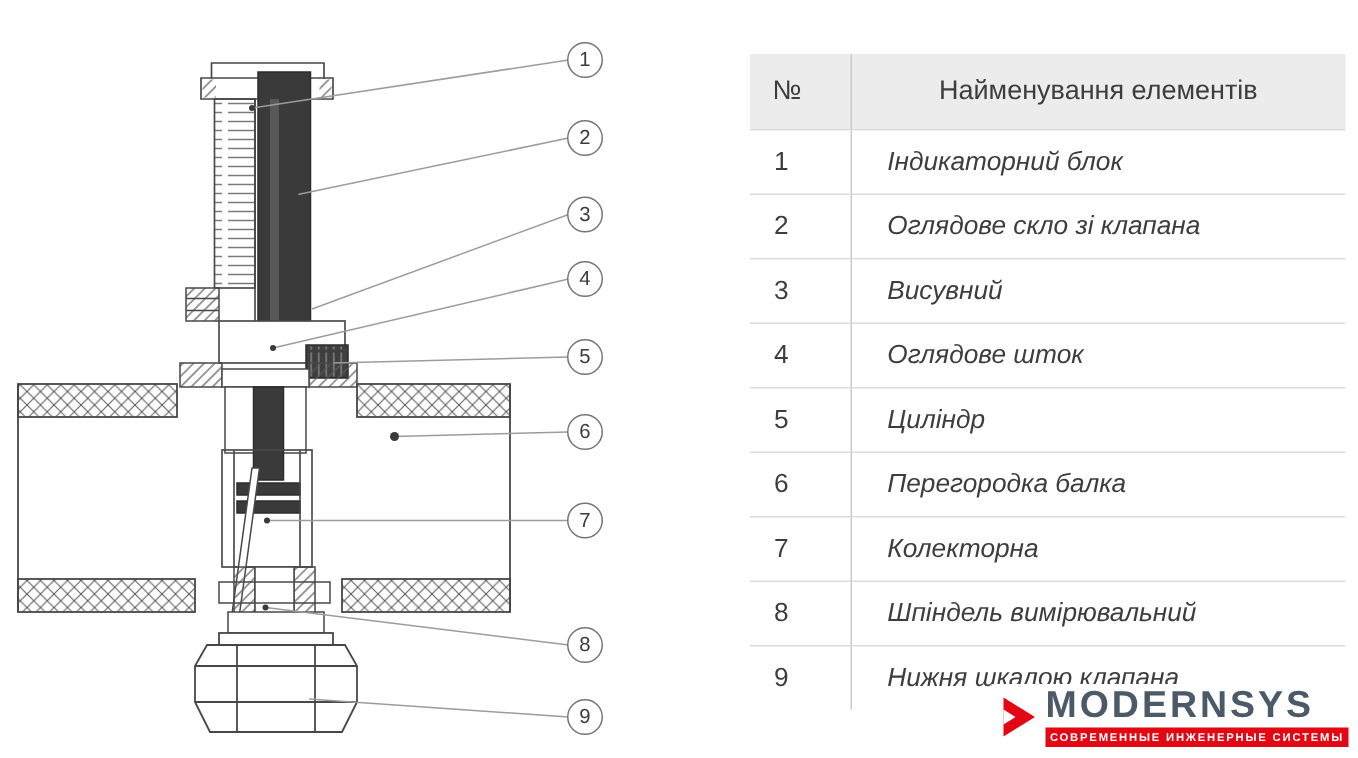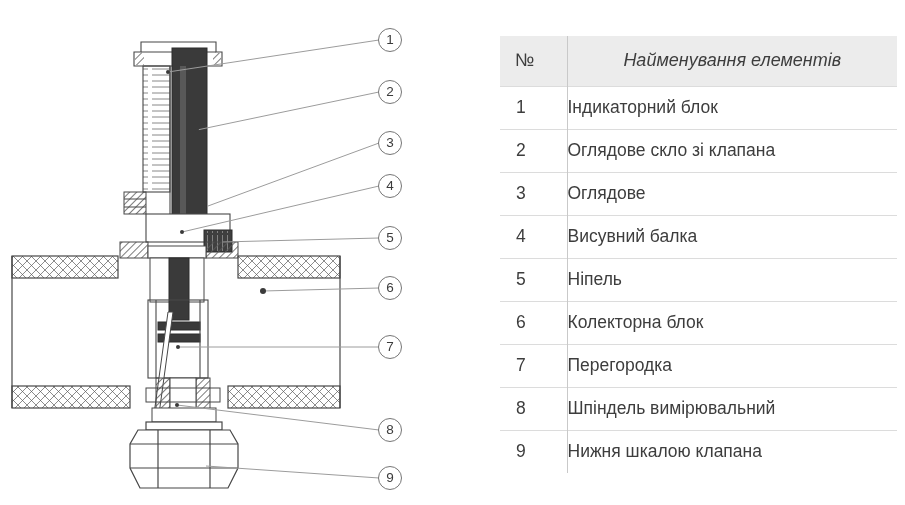--- a/index.html
+++ b/index.html
@@ -21,24 +21,24 @@
 
   
   .parts-table {
     position:absolute; left:500px; top:36px; width:397px;
     border-collapse:collapse; color:#3d3d3d; z-index:1;
   }
   .parts-table th {
     background:#ececec; font-weight:400; font-size:18px; height:50px;
   }
   .parts-table th.col-num { width:67px; text-align:left; padding-left:15px; border-right:1px solid #c9c9c9; }
-  .parts-table th.col-name { text-align:center;font-style:italic; }
+  .parts-table th.col-name { text-align:center; }
   .parts-table td { height:43px; border-top:1px solid #dcdcdc; font-size:17.5px; }
   .parts-table td.cell-num { padding-left:16px; border-right:1px solid #c9c9c9; }
-  .parts-table td.cell-name { padding-left:0; }
+  .parts-table td.cell-name { padding-left:24px;font-style:italic; }
 
   
   .logo {
     position:absolute; right:4px; top:456px; z-index:5;
     display:flex; align-items:center; gap:6px; background:#fff; padding:2px 2px 2px 6px;
   }
   .logo-mark { flex:0 0 auto; display:flex; }
   .logo-text { display:flex; flex-direction:column; align-items:stretch; }
   .logo-name {
     font-size:25px; font-weight:700; letter-spacing:2px;
@@ -210,43 +210,55 @@
       <tr>
         <td class="cell-num">1</td>
         <td class="cell-name">Індикаторний блок</td>
       </tr>
       <tr>
         <td class="cell-num">2</td>
         <td class="cell-name">Оглядове скло зі клапана</td>
       </tr>
       <tr>
         <td class="cell-num">3</td>
-        <td class="cell-name">Оглядове</td>
+        <td class="cell-name">Висувний</td>
       </tr>
       <tr>
         <td class="cell-num">4</td>
-        <td class="cell-name">Висувний балка</td>
+        <td class="cell-name">Оглядове шток</td>
       </tr>
       <tr>
         <td class="cell-num">5</td>
-        <td class="cell-name">Ніпель</td>
+        <td class="cell-name">Циліндр</td>
       </tr>
       <tr>
         <td class="cell-num">6</td>
-        <td class="cell-name">Колекторна блок</td>
+        <td class="cell-name">Перегородка балка</td>
       </tr>
       <tr>
         <td class="cell-num">7</td>
-        <td class="cell-name">Перегородка</td>
+        <td class="cell-name">Колекторна</td>
       </tr>
       <tr>
         <td class="cell-num">8</td>
         <td class="cell-name">Шпіндель вимірювальний</td>
       </tr>
       <tr>
         <td class="cell-num">9</td>
         <td class="cell-name">Нижня шкалою клапана</td>
       </tr>
     </tbody>
   </table>
 
+  <div class="logo">
+    <span class="logo-mark">
+      <svg width="24" height="28" viewBox="0 0 24 28">
+        <polygon points="2,1 23,14 2,27" fill="#e30613"></polygon>
+        <polygon points="2,9 10,14 2,19" fill="#ffffff"></polygon>
+      </svg>
+    </span>
+    <span class="logo-text">
+      <span class="logo-name">MODERNSYS</span>
+      <span class="logo-tagline">СОВРЕМЕННЫЕ ИНЖЕНЕРНЫЕ СИСТЕМЫ</span>
+    </span>
+  </div>
 
 </div>
 
 </body></html>

